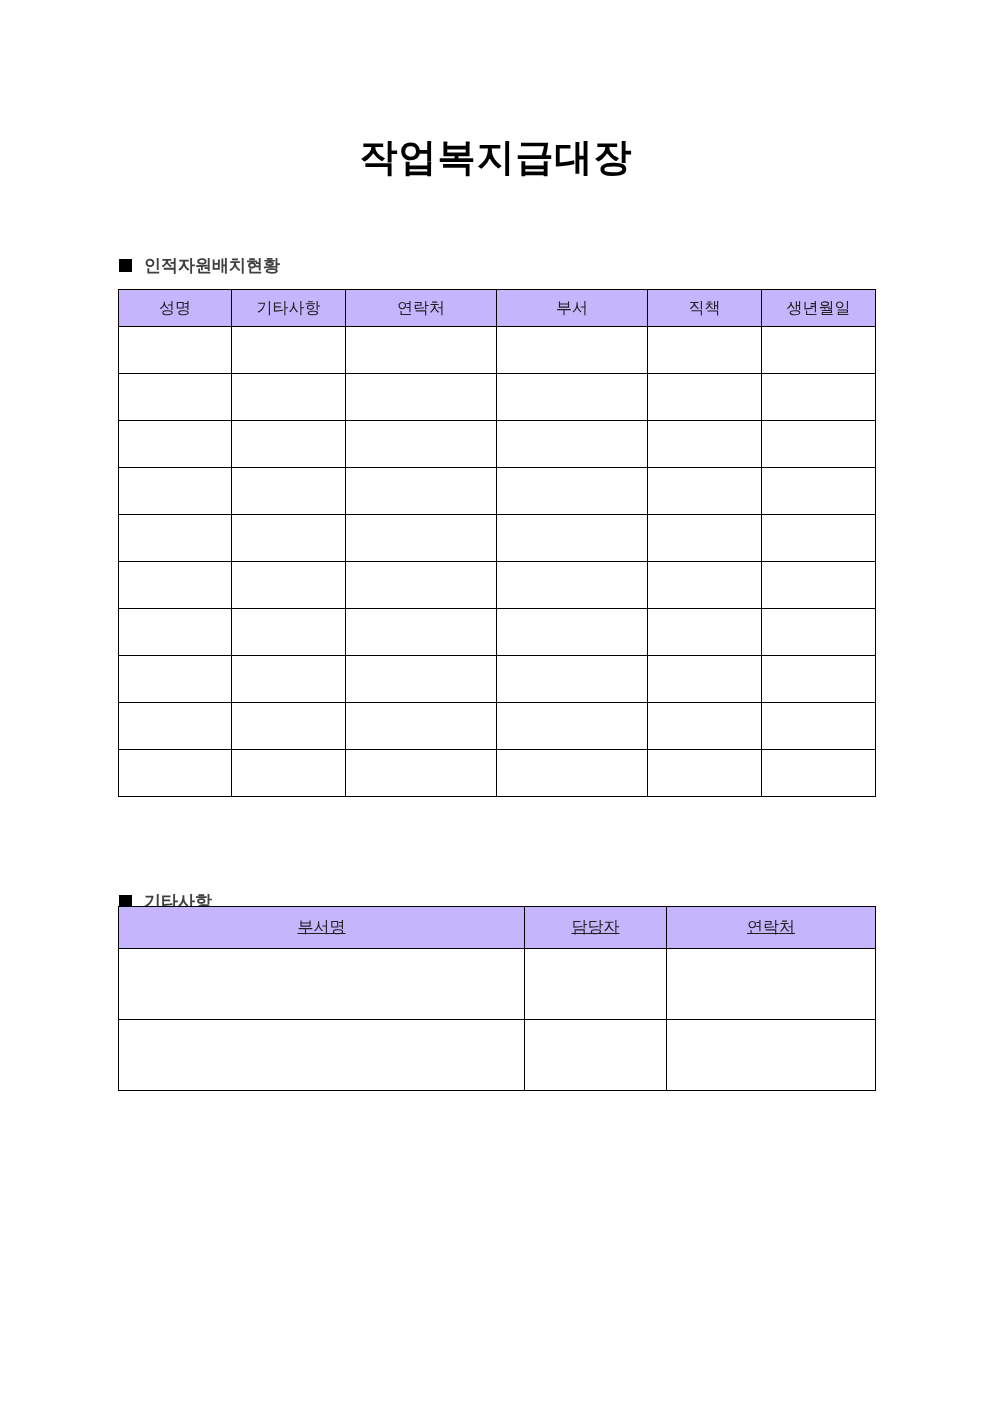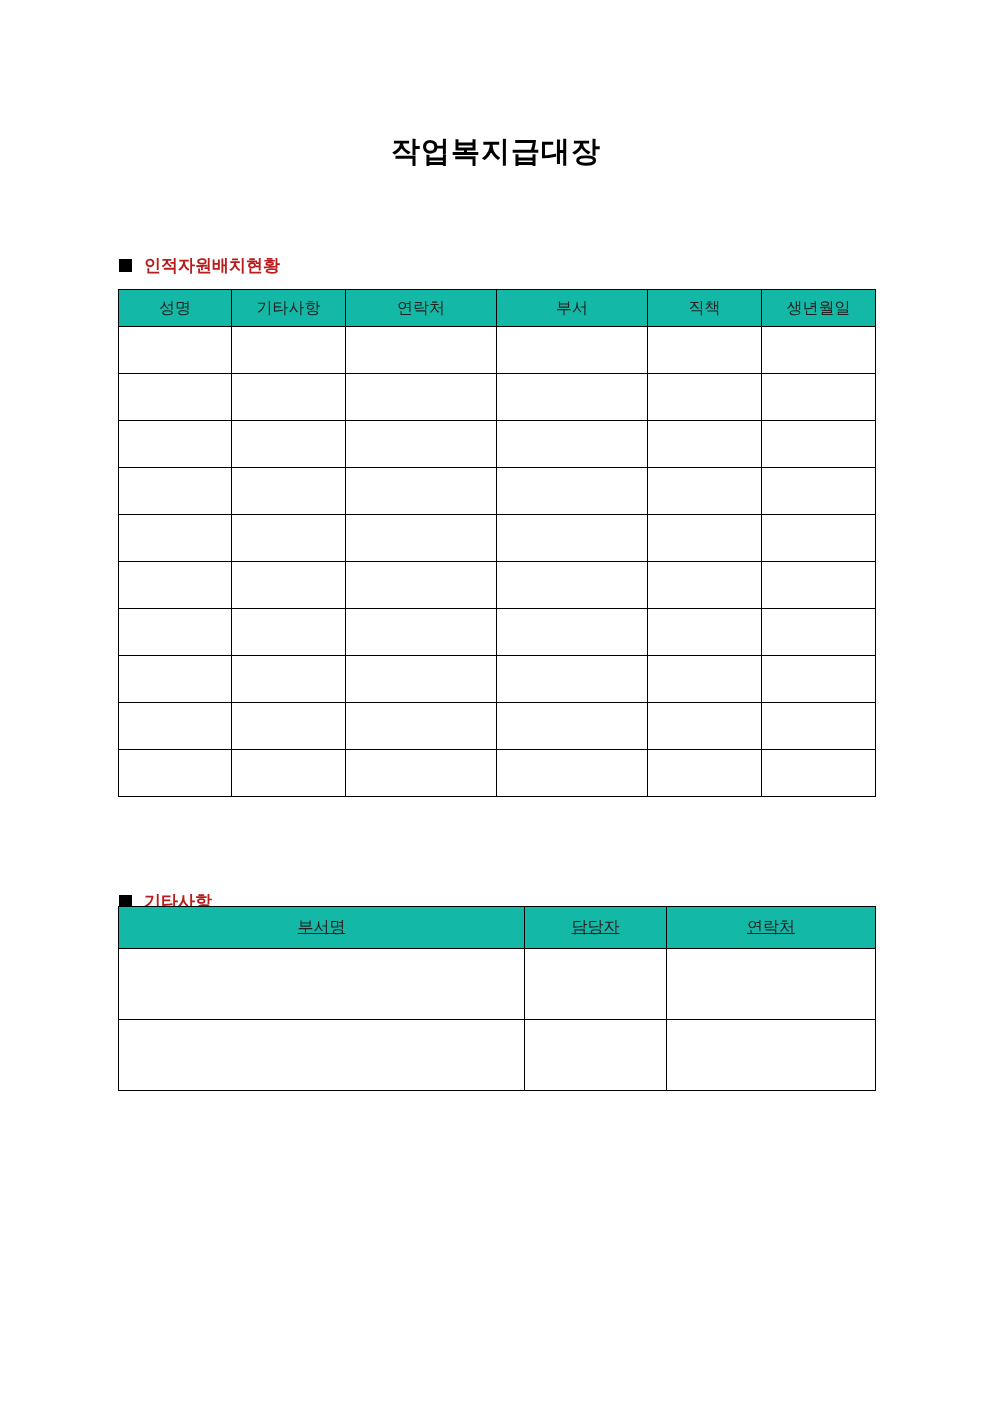--- a/index.html
+++ b/index.html
@@ -3,41 +3,41 @@
   <meta charset="utf-8">
   <style>
     html, body { margin: 0; padding: 0; background: #ffffff; }
     body {
       width: 992px; height: 1403px; position: relative; overflow: hidden;
       font-family: "DejaVu Sans", "Liberation Sans", sans-serif;
       color: #111;
     }
     .title {
       position: absolute; top: 132px; left: 0; width: 992px;
-      text-align: center; font-size: 29px; font-weight: bold; letter-spacing: 1px;
+      text-align: center; font-size: 38px; font-weight: bold; letter-spacing: 1px;
       color: #000;
     }
     .section-head {
       position: absolute; left: 119px;
-      font-size: 17px; font-weight: bold; color: #b91c1c;
+      font-size: 17px; font-weight: bold; color: #404040;
       display: flex; align-items: center;
     }
     .section-head .sq {
       display: inline-block; width: 13px; height: 13px; background: #000;
       margin-right: 12px;
     }
     table {
       position: absolute; left: 118px; width: 757px;
       border-collapse: collapse; table-layout: fixed;
     }
     td, th {
       border: 1px solid #000; padding: 0; text-align: center; vertical-align: middle;
       font-weight: normal; font-size: 16px; color: #222;
     }
-    th { background: #14b8a6; }
+    th { background: #c4b5fd; }
     .t1 { top: 289px; }
     .t1 th { height: 36px; }
     .t1 td { height: 46px; }
     .t2 { top: 906px; }
     .t2 th { height: 41px; text-decoration: underline; }
     .t2 td { height: 70px; }
     .t2 td.shaded { background: #e8e8e8; }
   </style>
 </head>
 <body>

